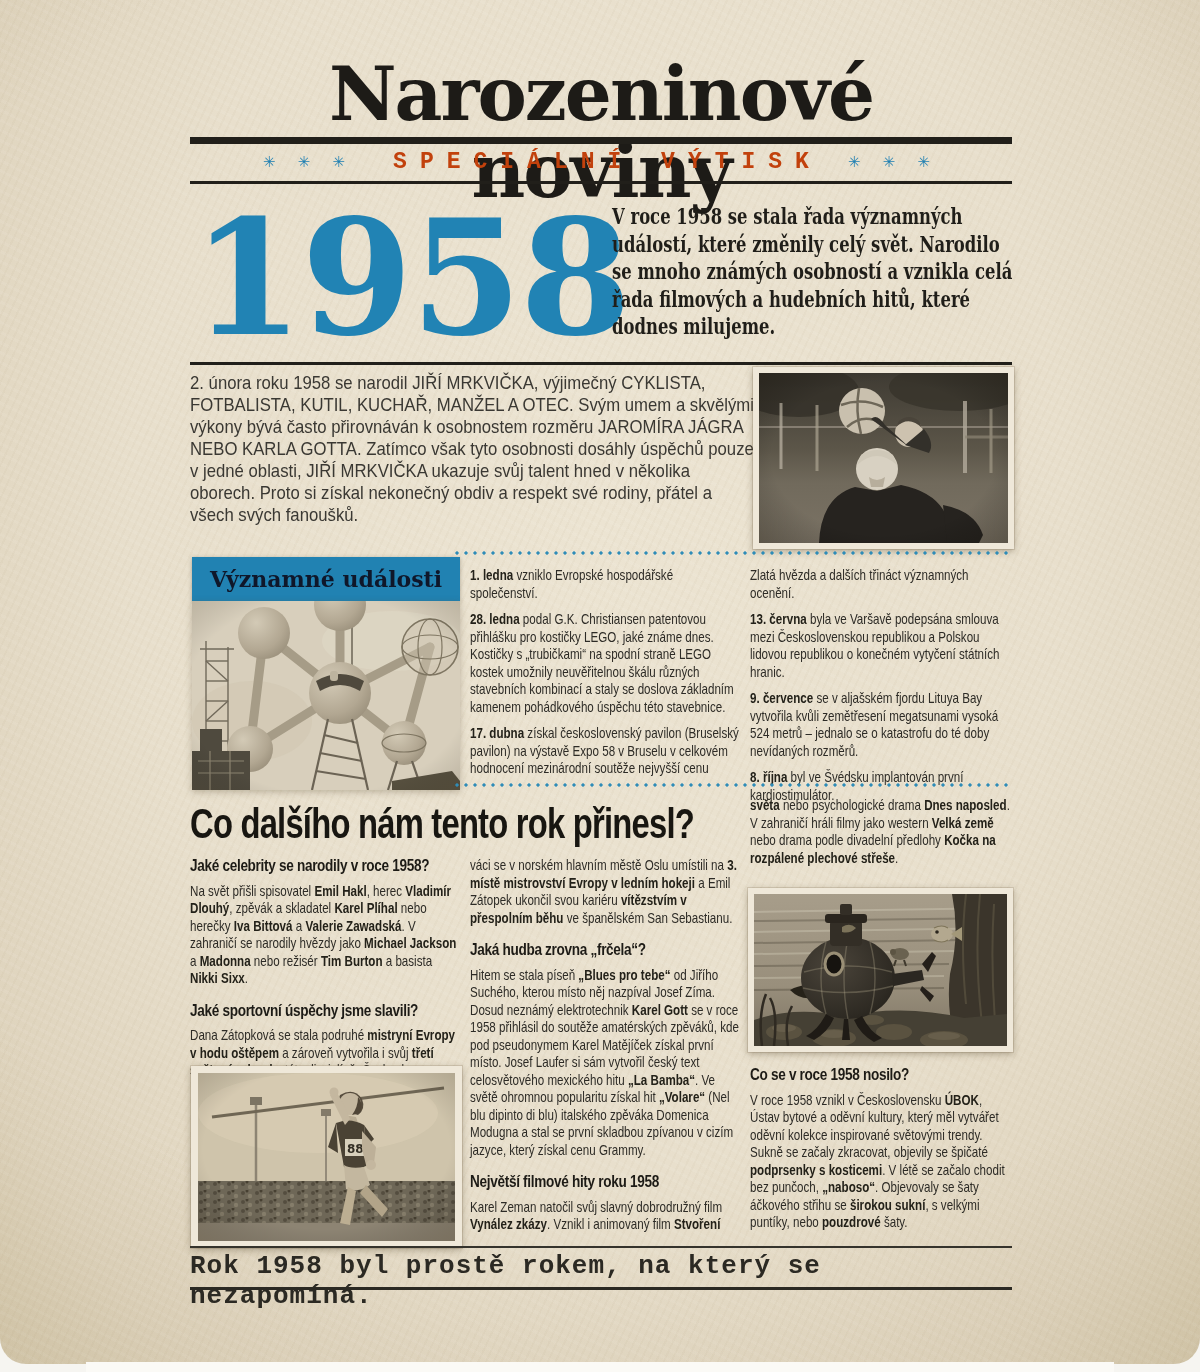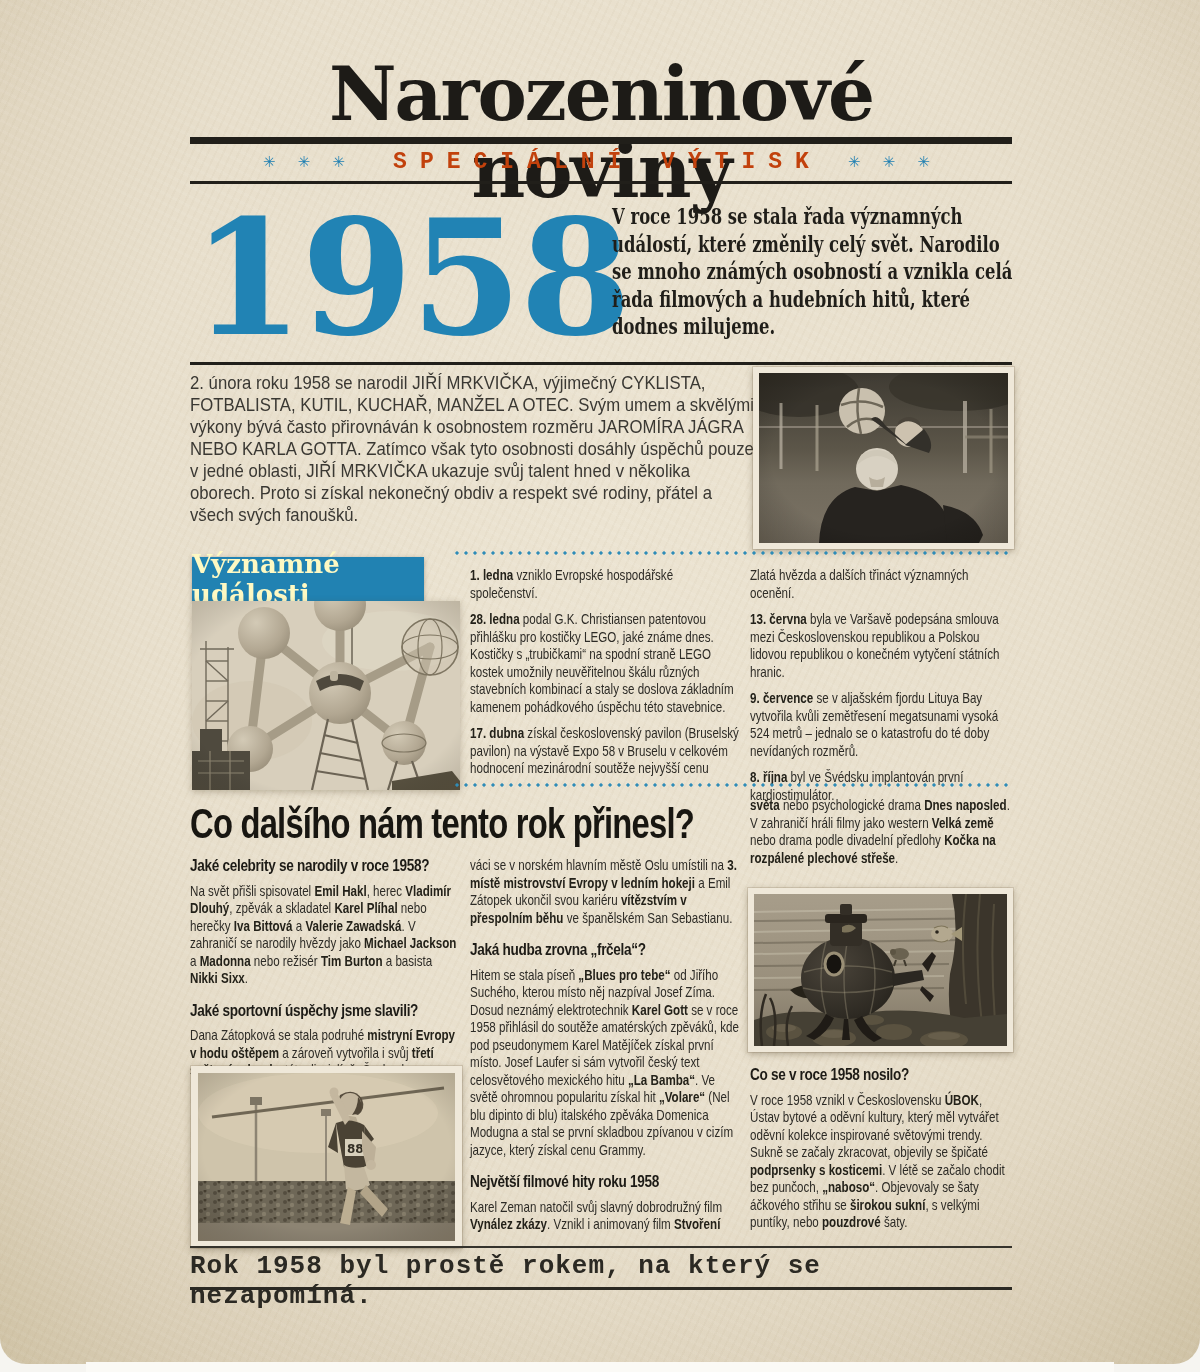--- a/index.html
+++ b/index.html
@@ -40,23 +40,23 @@
   .photo-family{left:753px;top:367px;width:261px;height:182px;}
   .photo-atomium{left:192px;top:601px;width:268px;height:189px;box-shadow:0 2px 7px rgba(80,65,40,.3);}
   .photo-javelin{left:191px;top:1066px;width:271px;height:182px;border-width:7px;}
   .photo-submarine{left:748px;top:888px;width:265px;height:164px;}
   
   .dots{height:4px;background-image:radial-gradient(circle at 2px 2px, #2e8cb8 1.5px, rgba(0,0,0,0) 1.7px);
     background-size:9px 4px;background-repeat:repeat-x;}
   .dots-1{left:455px;top:551px;width:558px;}
   .dots-2{left:455px;top:783px;width:558px;}
   
-  .events-badge{left:192px;top:557px;width:232px;height:44px;background:#2182b2;
+  .events-badge{left:192px;top:557px;width:268px;height:44px;background:#2182b2;
     display:flex;align-items:center;justify-content:center;
-    font-family:"DejaVu Serif",serif;font-weight:700;font-size:26px;color:#fef9c3;
+    font-family:"DejaVu Serif",serif;font-weight:700;font-size:22px;color:#0f172a;
     box-shadow:0 1px 4px rgba(60,50,30,.35);}
   .colbody{font-size:14.5px;line-height:17.5px;color:#2d2b26;transform:scaleX(.8);}
   .colbody p{margin:0 0 9px 0;}
   .colbody b{color:#232119;}
   .ev-col1{left:470px;top:567px;width:340px;}
   .ev-col2{left:750px;top:567px;width:329px;}
   
   .more-heading{left:190px;top:800px;width:700px;transform:scaleX(.78);white-space:nowrap;
     font-weight:700;font-size:42px;letter-spacing:-1px;color:#181611;}
   .sub-h{font-weight:700;font-size:17px;letter-spacing:-.4px;color:#1d1b16;

